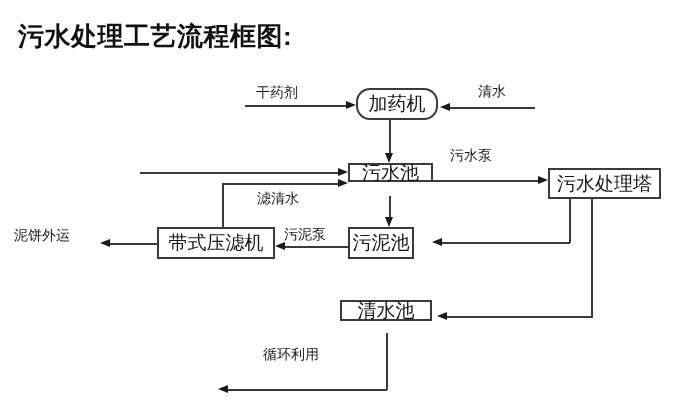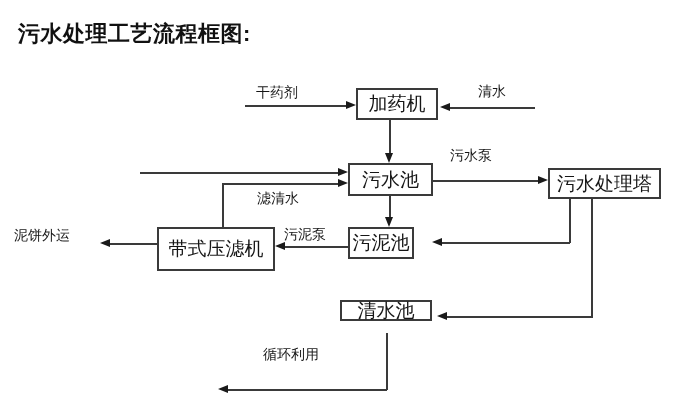--- a/index.html
+++ b/index.html
@@ -2,21 +2,21 @@
 <html><head>
 <meta charset="utf-8">
 <style>
   html,body{margin:0;padding:0;background:#ffffff;}
   .canvas{
     position:relative;width:700px;height:420px;background:#ffffff;overflow:hidden;
     font-family:"Liberation Sans","DejaVu Sans",sans-serif;color:#111111;
   }
   .title{
     position:absolute;left:18px;top:19px;margin:0;
-    font-size:22px;font-weight:bold;color:#111111;letter-spacing:0.5px;
+    font-size:26px;font-weight:bold;color:#111111;letter-spacing:0.5px;
   }
   .node{
     position:absolute;box-sizing:border-box;border:2px solid #3a3a3a;background:#ffffff;
     display:flex;align-items:center;justify-content:center;
     font-size:19px;color:#161616;white-space:nowrap;
   }
   .lbl{
     position:absolute;font-size:14px;color:#161616;white-space:nowrap;line-height:1;
   }
   .hline{position:absolute;height:1.5px;background:#3a3a3a;}
@@ -26,24 +26,24 @@
   .arr-l{border-right:10px solid #1a1a1a;border-top:4.5px solid transparent;border-bottom:4.5px solid transparent;}
   .arr-d{border-top:10px solid #1a1a1a;border-left:4.5px solid transparent;border-right:4.5px solid transparent;}
 </style>
 </head>
 <body>
 
 <div class="canvas">
 
   <h1 class="title">污水处理工艺流程框图:</h1>
 
-  <div class="node" style="left:356px;top:88px;width:82px;height:32px;">加药机</div>
-  <div class="node" style="left:348px;top:163px;width:85px;height:33px;">污水池</div>
+  <div class="node" style="left:356px;top:88px;width:82px;height:32px;border-radius:14px;">加药机</div>
+  <div class="node" style="left:348px;top:163px;width:85px;height:19px;">污水池</div>
   <div class="node" style="left:548px;top:168px;width:113px;height:31px;">污水处理塔</div>
-  <div class="node" style="left:157px;top:227px;width:118px;height:44px;">带式压滤机</div>
+  <div class="node" style="left:157px;top:227px;width:118px;height:32px;">带式压滤机</div>
   <div class="node" style="left:348px;top:227px;width:66px;height:32px;">污泥池</div>
   <div class="node" style="left:340px;top:300px;width:92px;height:21px;">清水池</div>
 
   <div class="hline" style="left:245px;top:105px;width:101px;"></div>
   <div class="arr arr-r" style="left:346px;top:101px;"></div>
   <div class="lbl" style="left:256px;top:85px;">干药剂</div>
 
   <div class="hline" style="left:450px;top:107px;width:85px;"></div>
   <div class="arr arr-l" style="left:440px;top:103px;"></div>
   <div class="lbl" style="left:478px;top:84px;">清水</div>

